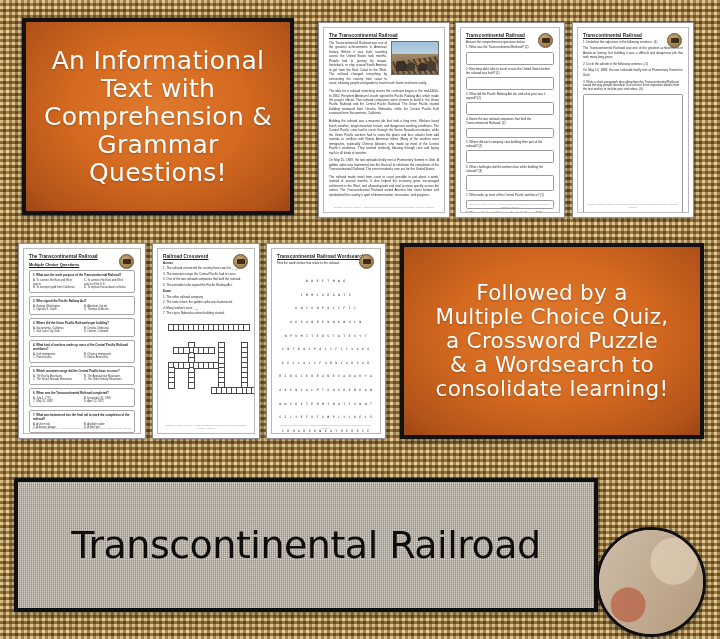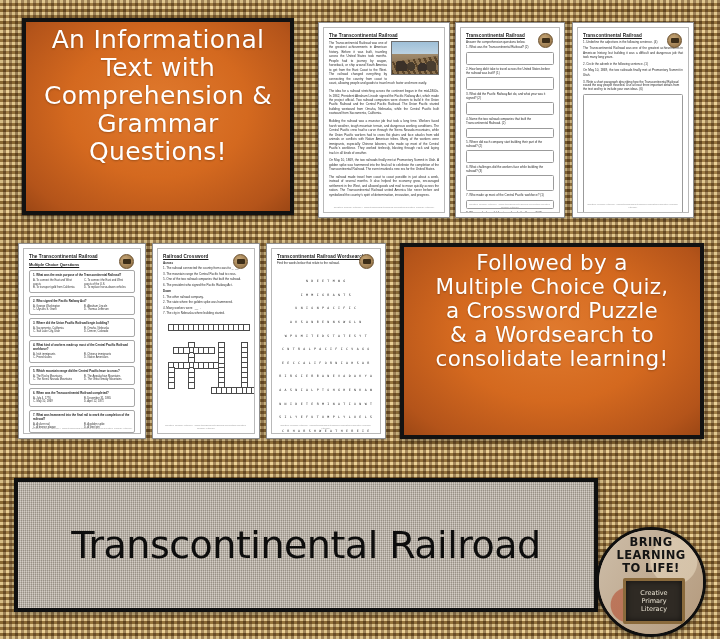--- a/index.html
+++ b/index.html
@@ -29,21 +29,21 @@
     background-blend-mode:multiply,normal,normal,normal;
   }
 
   
   .orange-box{
     position:absolute;
     border:4px solid #121212;
     background:
       radial-gradient(ellipse at 50% 45%, #e07a2e 0%, #d4691f 48%, #b4541a 85%, #9c4715 100%);
     box-shadow:0 2px 6px rgba(0,0,0,.45);
-    display:flex;align-items:flex-start;justify-content:center;
+    display:flex;align-items:center;justify-content:center;
     text-align:center;
     box-sizing:border-box;
   }
   .orange-box .bt{
     color:#ffffff;
     font-family:"DejaVu Sans",sans-serif;
     font-weight:400;
     line-height:1.12;
     letter-spacing:.3px;
     text-shadow:0 1px 2px rgba(0,0,0,.25);
@@ -510,21 +510,13 @@
 &amp; a Wordsearch to
 consolidate learning!</div>
 </div>
 
 <div id="title-banner">
   <div class="tl">Transcontinental Railroad</div>
 </div>
 
 <div id="logo-badge">
   <div class="ph"></div>
-  <div class="lg-txt">BRING
-LEARNING
-TO LIFE!</div>
-  <div class="chalk">
-    <span>Creative
-Primary
-Literacy</span>
-  </div>
 </div>
 
 </body></html>

